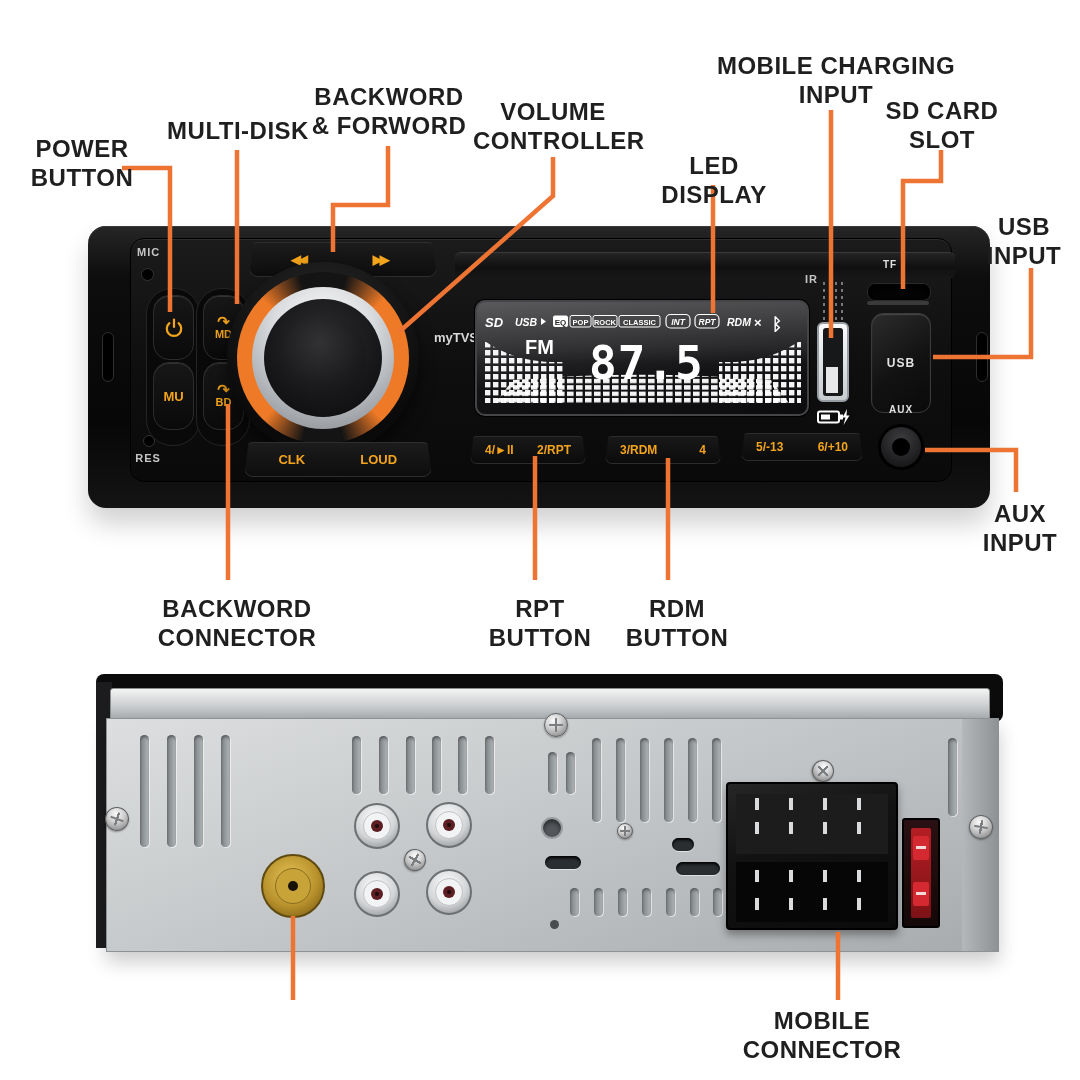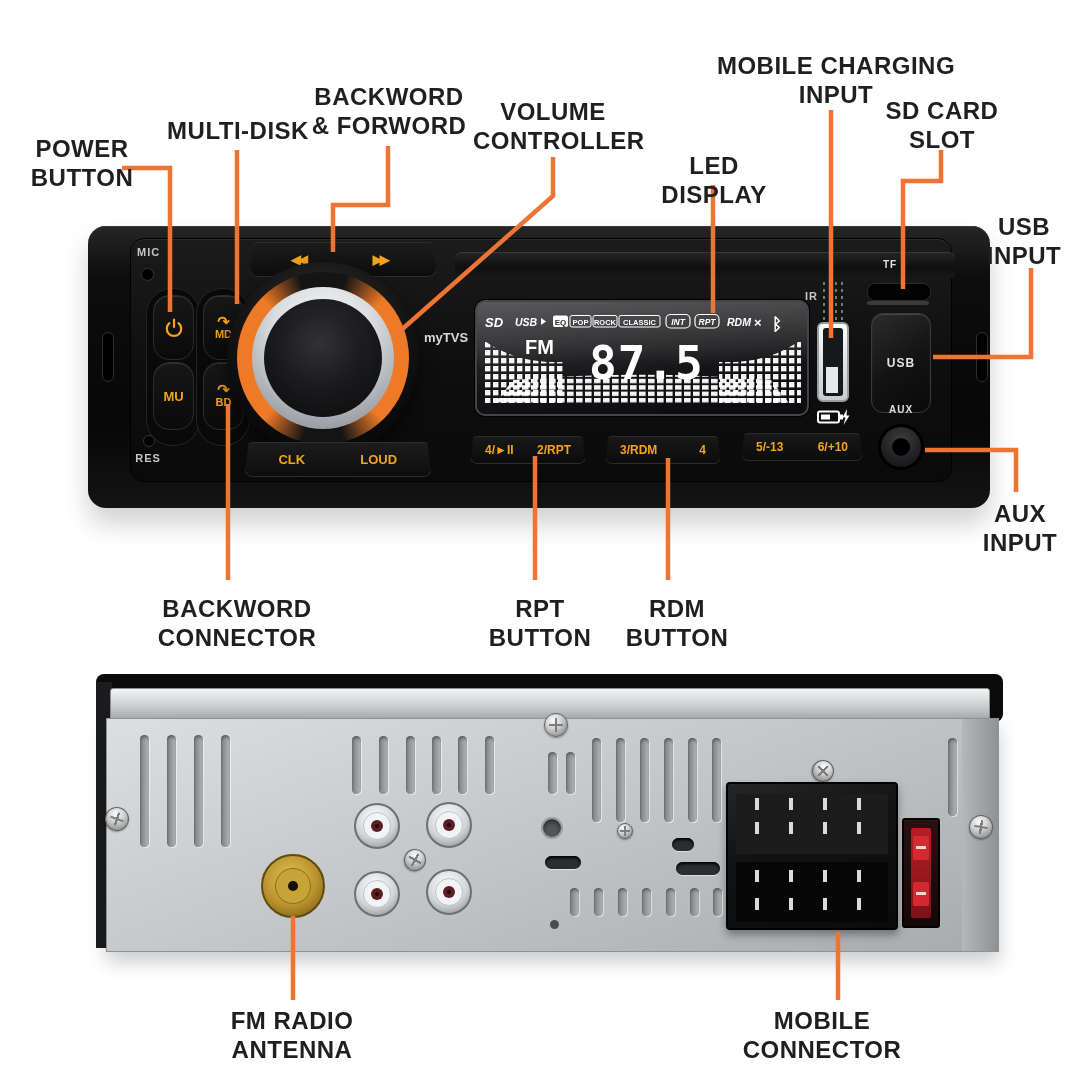--- a/index.html
+++ b/index.html
@@ -156,21 +156,21 @@
       <div class="ring-silver"></div>
       <div class="ring-dark"></div>
       <div class="face"></div>
     </div>
 
     <div class="tbar" style="left:156px;top:216px;width:186px;font-size:13px;">
       <span style="position:absolute;left:18%;">CLK</span>
       <span style="position:absolute;left:62%;">LOUD</span>
     </div>
 
-    <div class="a" style="left:336px;top:104px;width:54px;color:#d8d8d8;font-size:13px;font-weight:700;">myTVS</div>
+    <div class="a" style="left:336px;top:104px;width:54px;color:#d8d8d8;font-size:13px;font-weight:700;text-align:right;">myTVS</div>
 
     <div class="a" style="left:367px;top:26px;width:500px;height:26px;border-radius:6px;background:linear-gradient(180deg,#242424,#101010 55%,#181818);border-top:1px solid #3a3a3a;"></div>
 
     <div id="display">
       <svg width="330" height="112" viewBox="0 0 330 112">
         <defs>
           <pattern id="chk" width="8" height="8" patternUnits="userSpaceOnUse">
             <rect x="0" y="0" width="5.4" height="5.4" fill="#ffffff"></rect>
           </pattern>
           <pattern id="chkf" width="9" height="6.4" patternUnits="userSpaceOnUse">
@@ -199,21 +199,21 @@
           <text x="250" y="24" font-size="10.5" font-weight="bold" font-style="italic">RDM</text>
           <text x="277" y="25" font-size="13" font-weight="bold">×</text>
           <text x="295" y="28" font-size="17" font-weight="bold">ᛒ</text>
           <text x="48" y="52" font-size="20" font-weight="bold">FM</text>
           <text x="112" y="77" font-size="46" font-weight="bold" letter-spacing="1" style="font-family:'DejaVu Sans Mono',monospace;">87.5</text>
         </g>
       </svg>
       <div class="gloss"></div>
     </div>
 
-    <div class="tinylbl" style="left:717px;top:64px;font-size:11px;">IR</div>
+    <div class="tinylbl" style="left:717px;top:47px;font-size:11px;">IR</div>
     <div class="irdots" style="left:733px;top:54px;"></div>
 
     <svg class="a" style="left:729px;top:182px;" width="34" height="18" viewBox="0 0 34 18">
       <rect x="1" y="3.5" width="21" height="11" rx="2" fill="none" stroke="#ffffff" stroke-width="2"></rect>
       <rect x="4" y="6.5" width="9" height="5" fill="#ffffff"></rect>
       <rect x="23" y="6.5" width="3" height="5" fill="#ffffff"></rect>
       <polygon points="30,1 25.5,9.5 28.5,9.5 26.5,17 32.5,7.5 29.5,7.5" fill="#ffffff"></polygon>
     </svg>
 
     <div class="tinylbl" style="left:795px;top:33px;font-size:10px;color:#e0e0e0;">TF</div>
@@ -406,22 +406,18 @@
       <div>CONNECTOR</div>
   </div>
   <div class="callout" style="left:478px;top:594px;width:124px;">
     <div>RPT</div>
       <div>BUTTON</div>
   </div>
   <div class="callout" style="left:615px;top:594px;width:124px;">
     <div>RDM</div>
       <div>BUTTON</div>
   </div>
-  <div class="callout" style="left:190px;top:1006px;width:204px;">
-    <div>FM RADIO</div>
-      <div>ANTENNA</div>
-  </div>
   <div class="callout" style="left:710px;top:1006px;width:224px;">
     <div>MOBILE</div>
       <div>CONNECTOR</div>
   </div>
 
 </div>
 
 </body></html>

